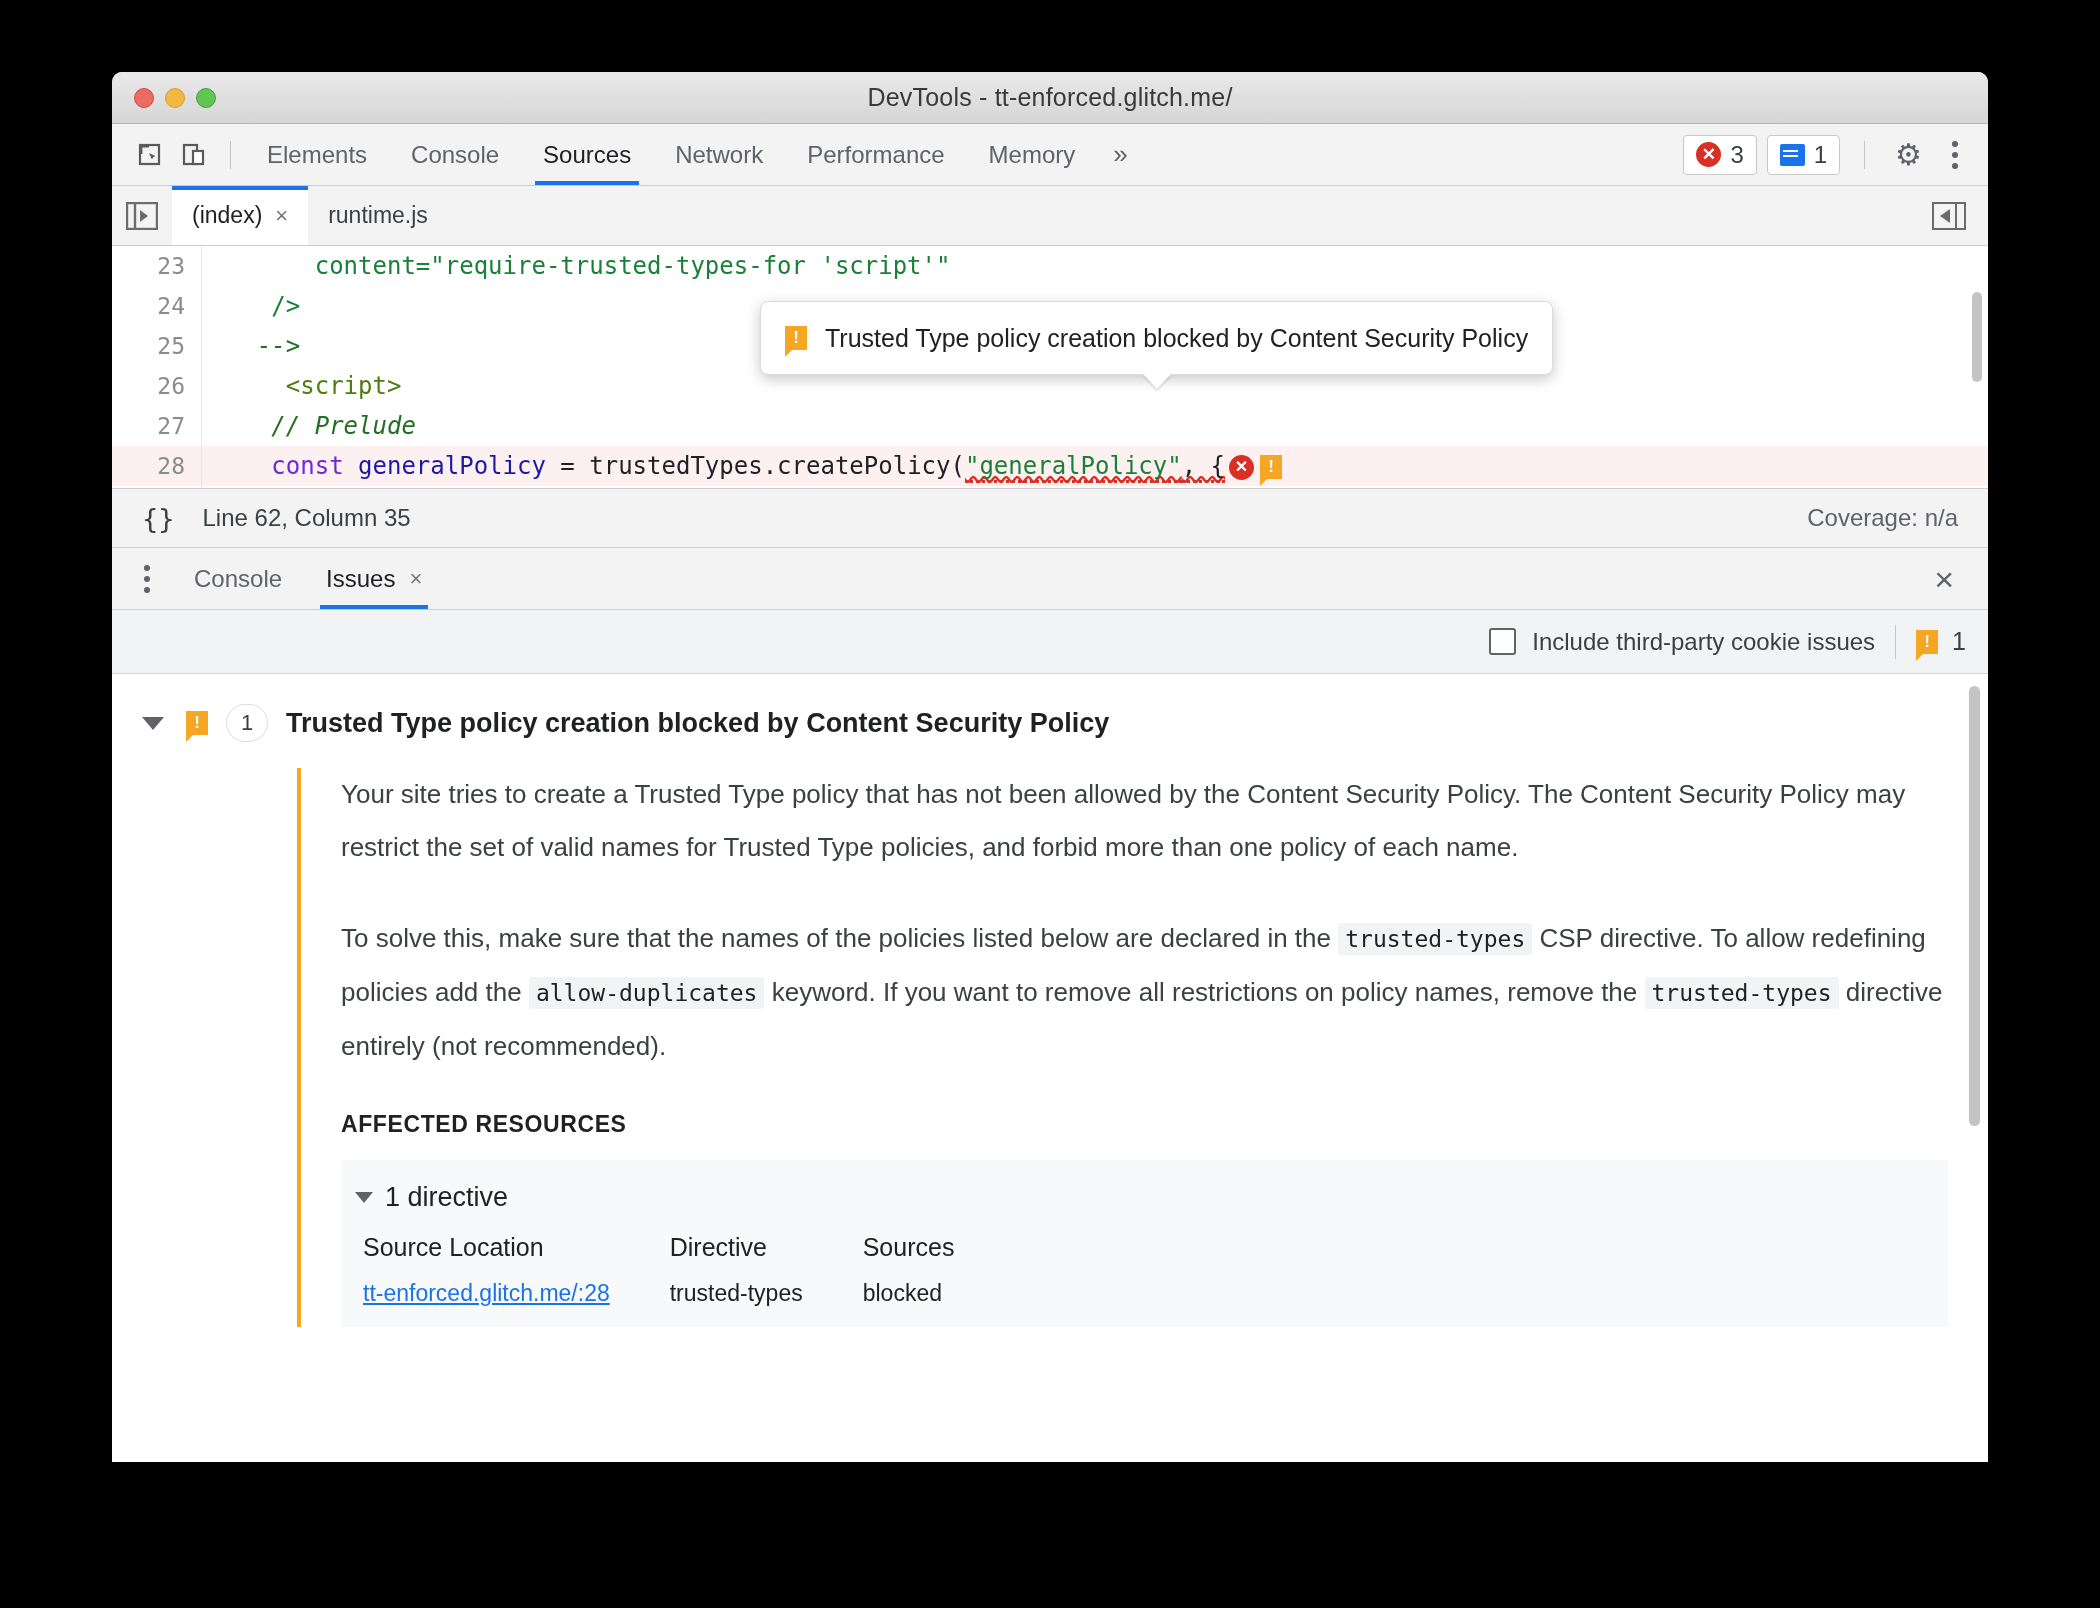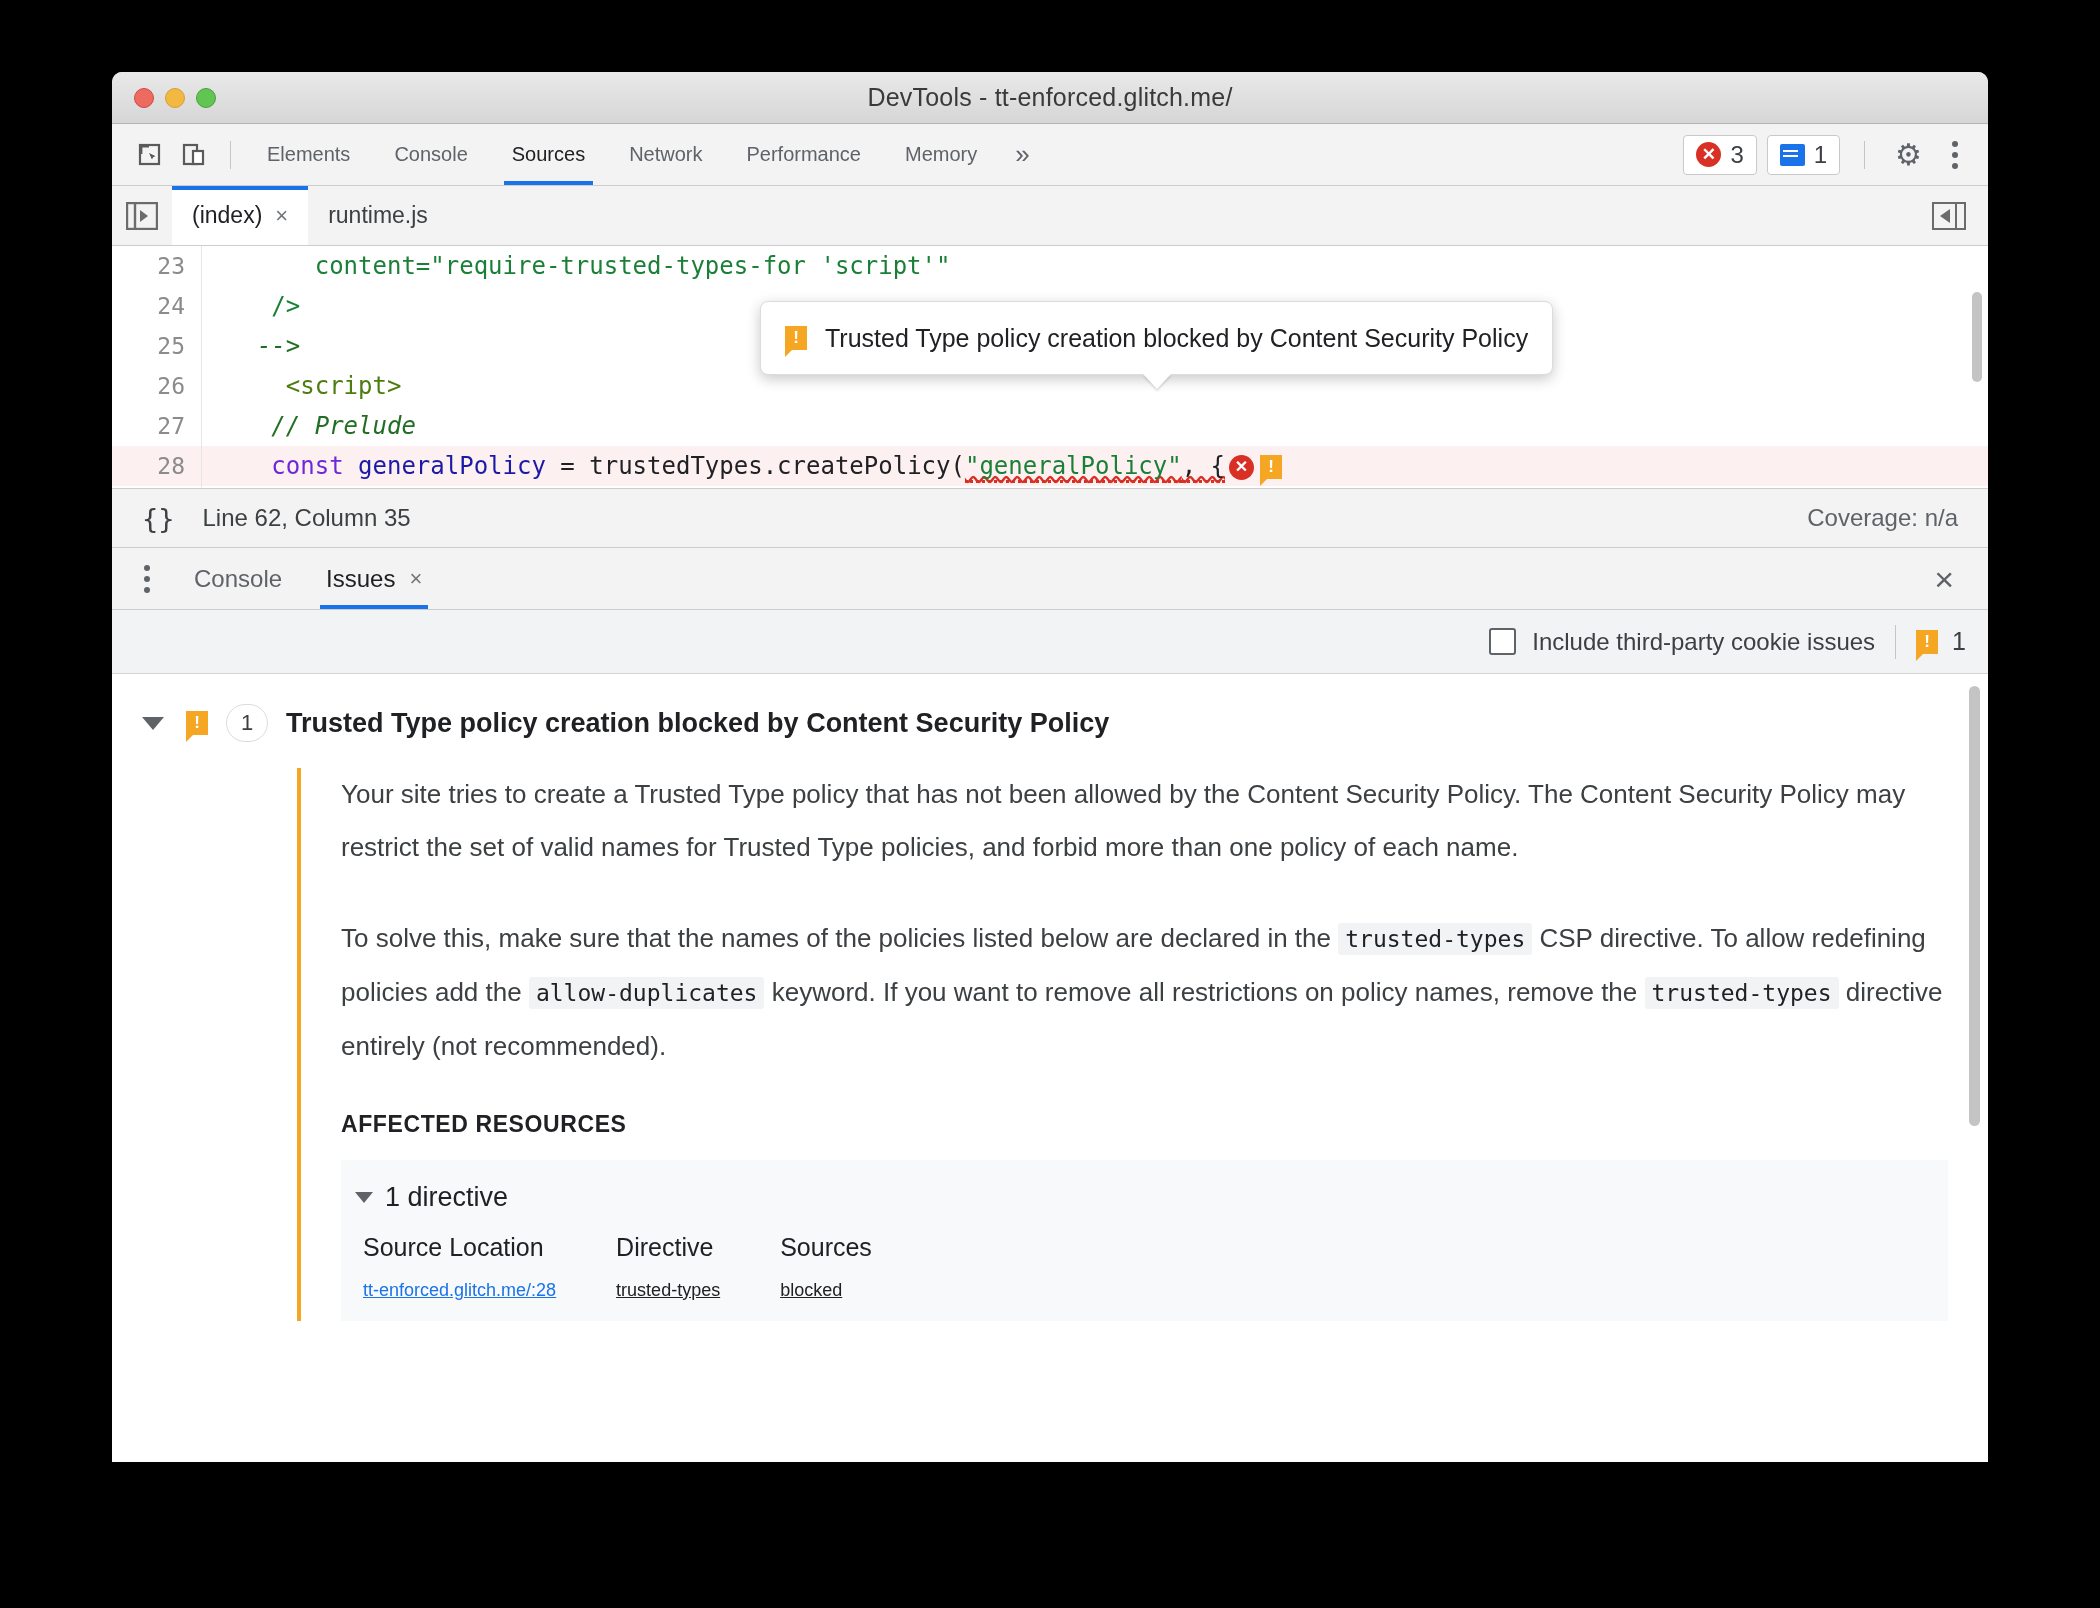--- a/index.html
+++ b/index.html
@@ -50,21 +50,21 @@
   }
   .tb-icon {
     width: 44px; height: 44px;
     display: flex; align-items: center; justify-content: center;
     color: #5a5a5a; border-radius: 3px;
   }
   .tb-icon svg { display: block; }
   .tb-sep { width: 1px; height: 28px; background: #c6c6c6; margin: 0 14px; }
   .panel-tabs { display: flex; align-items: center; height: 100%; }
   .panel-tab {
-    font-size: 20px; color: #5f6368;
+    font-size: 24px; color: #5f6368;
     padding: 0 22px; height: 100%;
     display: flex; align-items: center;
     position: relative; white-space: nowrap;
   }
   .panel-tab.active { color: #202124; }
   .panel-tab.active::after {
     content: ""; position: absolute; left: 14px; right: 14px; bottom: 0;
     height: 4px; background: #1a73e8;
   }
   .chevrons { font-size: 26px; color: #5f6368; padding: 0 16px; }
@@ -286,21 +286,21 @@
     width: 0; height: 0;
     border-left: 9px solid transparent; border-right: 9px solid transparent;
     border-top: 11px solid #5f6368;
   }
   .res-head-label { font-size: 27px; color: #202124; }
   table.res-table { border-collapse: collapse; margin-left: 22px; }
   table.res-table th {
     text-align: left; font-weight: normal;
     font-size: 25px; color: #202124; padding: 6px 60px 18px 0;
   }
-  table.res-table td { font-size: 18px; color: #202124; padding: 0 60px 20px 0; text-decoration: underline; }
+  table.res-table td { font-size: 23px; color: #202124; padding: 0 60px 20px 0; }
   td.link a { color: #1a73e8; text-decoration: underline; }
   td.blocked { color: #d93025; }
   .issues-scroll {
     position: absolute; right: 8px; top: 12px;
     width: 11px; height: 440px; border-radius: 6px; background: #c4c4c4;
   }
 </style>
 </head>
 <body>
 

